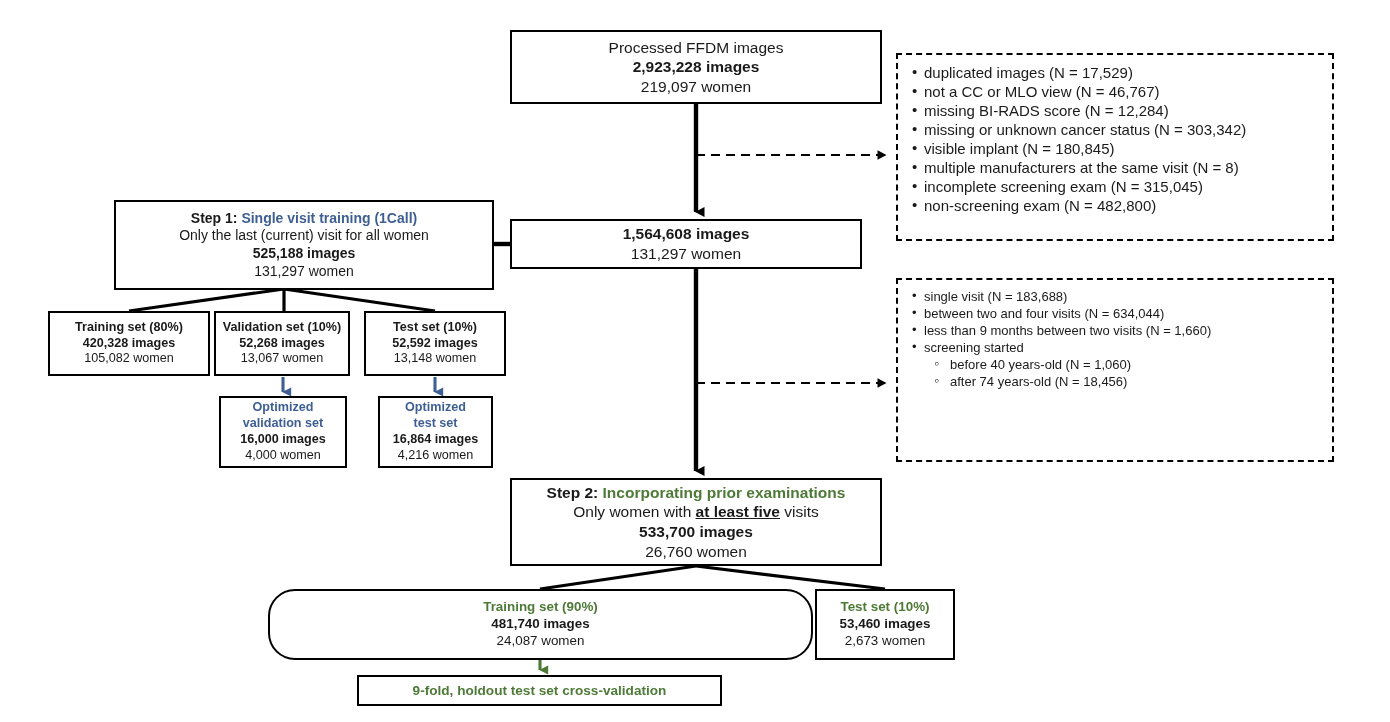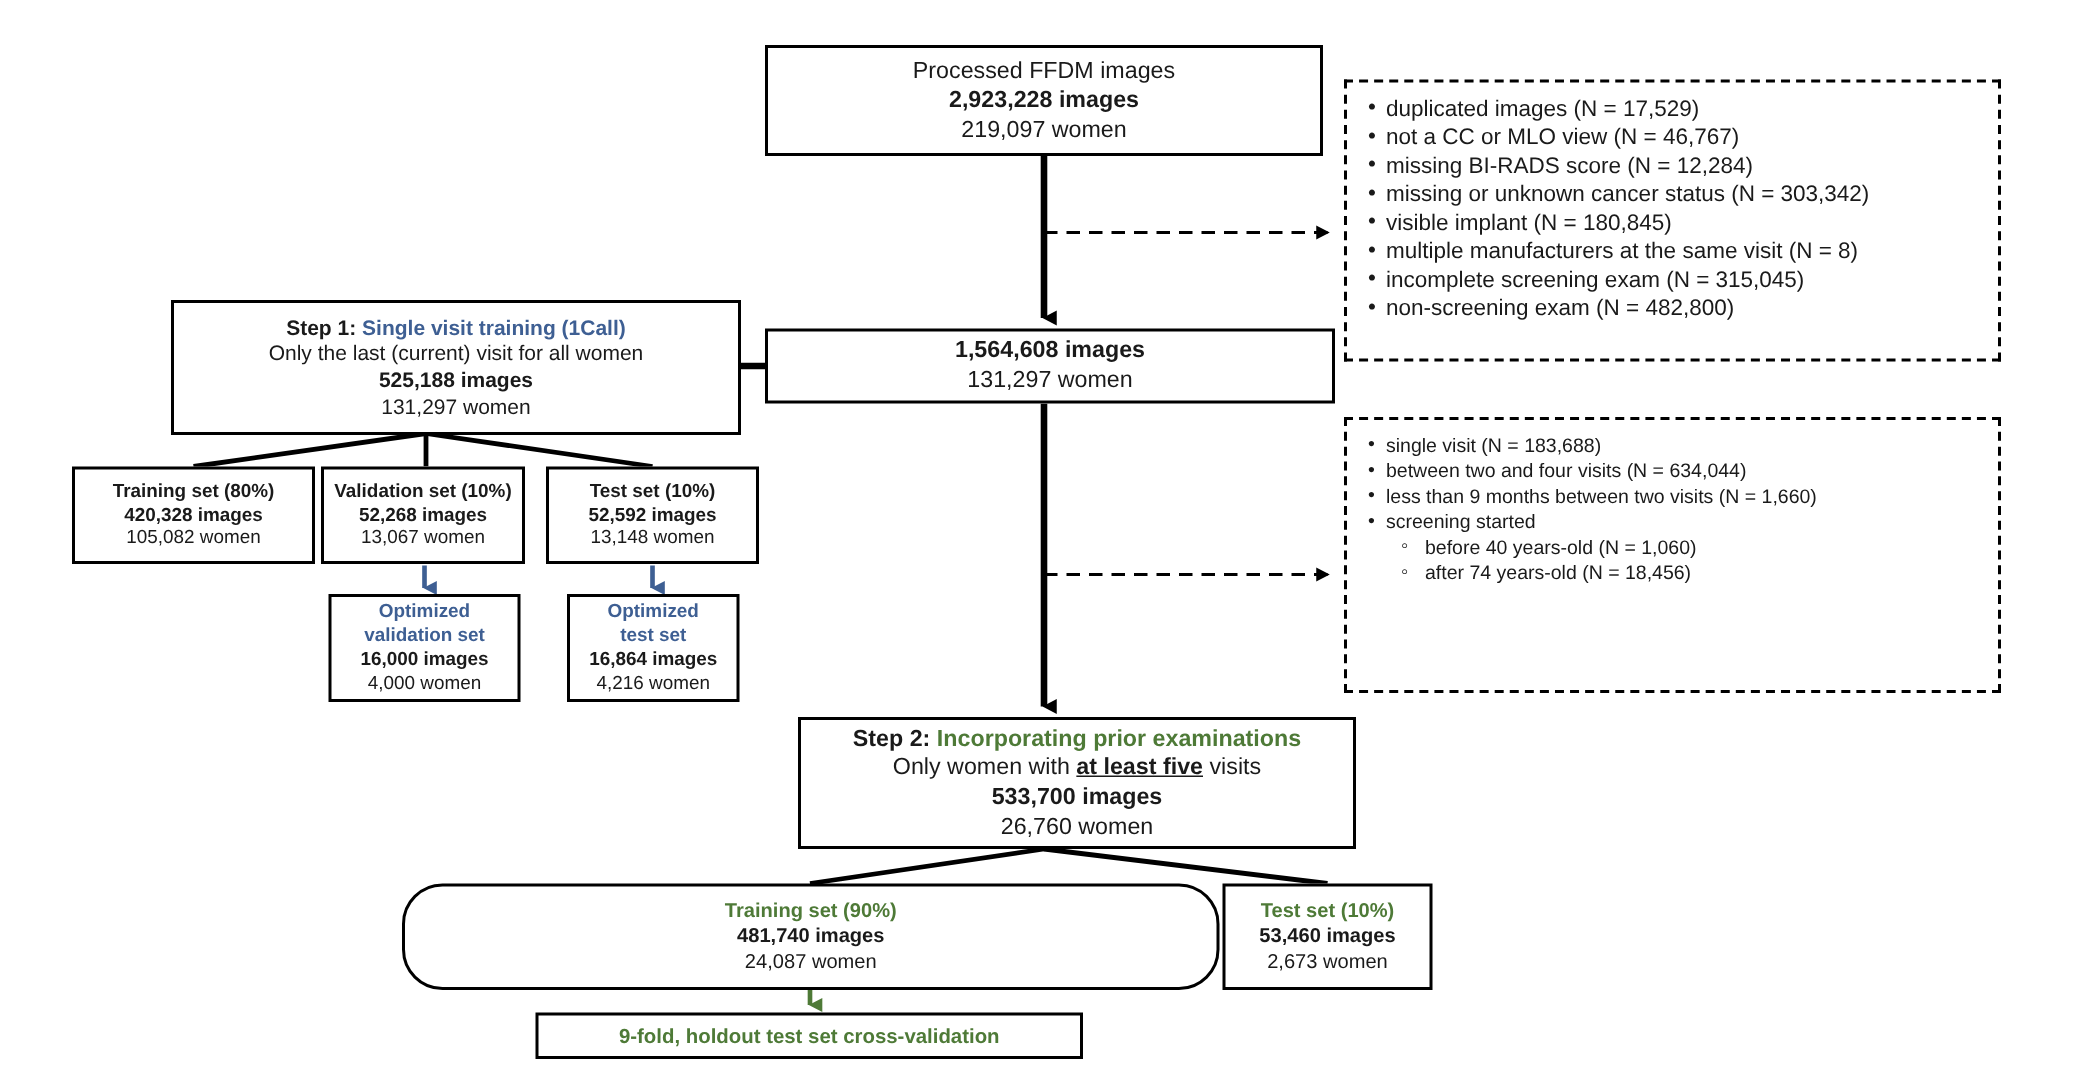--- a/index.html
+++ b/index.html
@@ -52,23 +52,23 @@
   .dashbox li.sub{
     padding-left:38px;
   }
   .dashbox li.sub:before{
     content:"\25E6";
     position:absolute;left:22px;top:1px;font-size:1.05em;
   }
 
   
   #box-source   {left:510px; top:30px;  width:372px; height:74px;  font-size:15.5px;}
-  #box-filtered {left:510px; top:219px; width:380px; height:50px;  font-size:15.5px;}
+  #box-filtered {left:510px; top:219px; width:352px; height:50px;  font-size:15.5px;}
   #box-step1    {left:94px;  top:200px; width:380px; height:90px;  font-size:14px;margin-left:20px;}
-  #box-step2    {left:532px; top:478px; width:372px; height:88px;  font-size:15.5px;}
+  #box-step2    {left:510px; top:478px; width:372px; height:88px;  font-size:15.5px;}
 
   #box-train80  {left:48px;  top:311px; width:162px; height:65px;  font-size:12.6px;}
   #box-val10    {left:214px; top:311px; width:136px; height:65px;  font-size:12.6px;}
   #box-test10   {left:364px; top:311px; width:142px; height:65px;  font-size:12.6px;}
 
   #box-optval   {left:219px; top:396px; width:128px; height:72px;  font-size:12.6px;}
   #box-opttest  {left:378px; top:396px; width:115px; height:72px;  font-size:12.6px;}
 
   #box-train90  {left:268px; top:589px; width:545px; height:71px;  font-size:13.4px;border-radius:27px;}
   #box-test10b  {left:815px; top:589px; width:140px; height:71px;  font-size:13.4px;}

